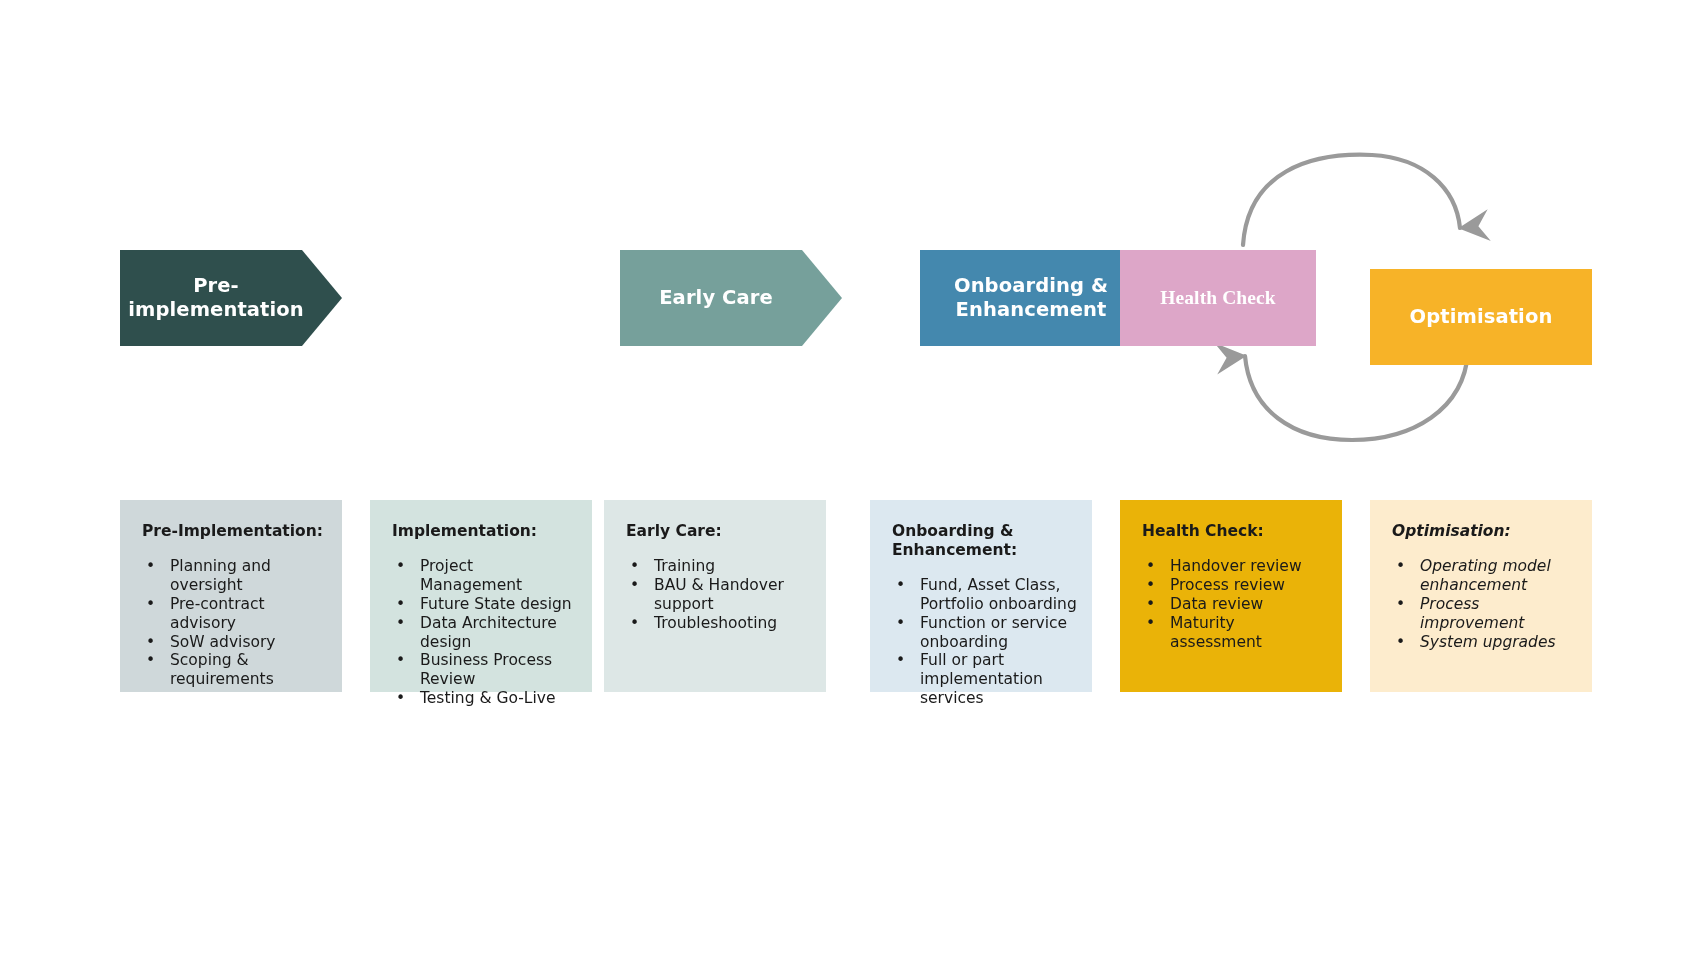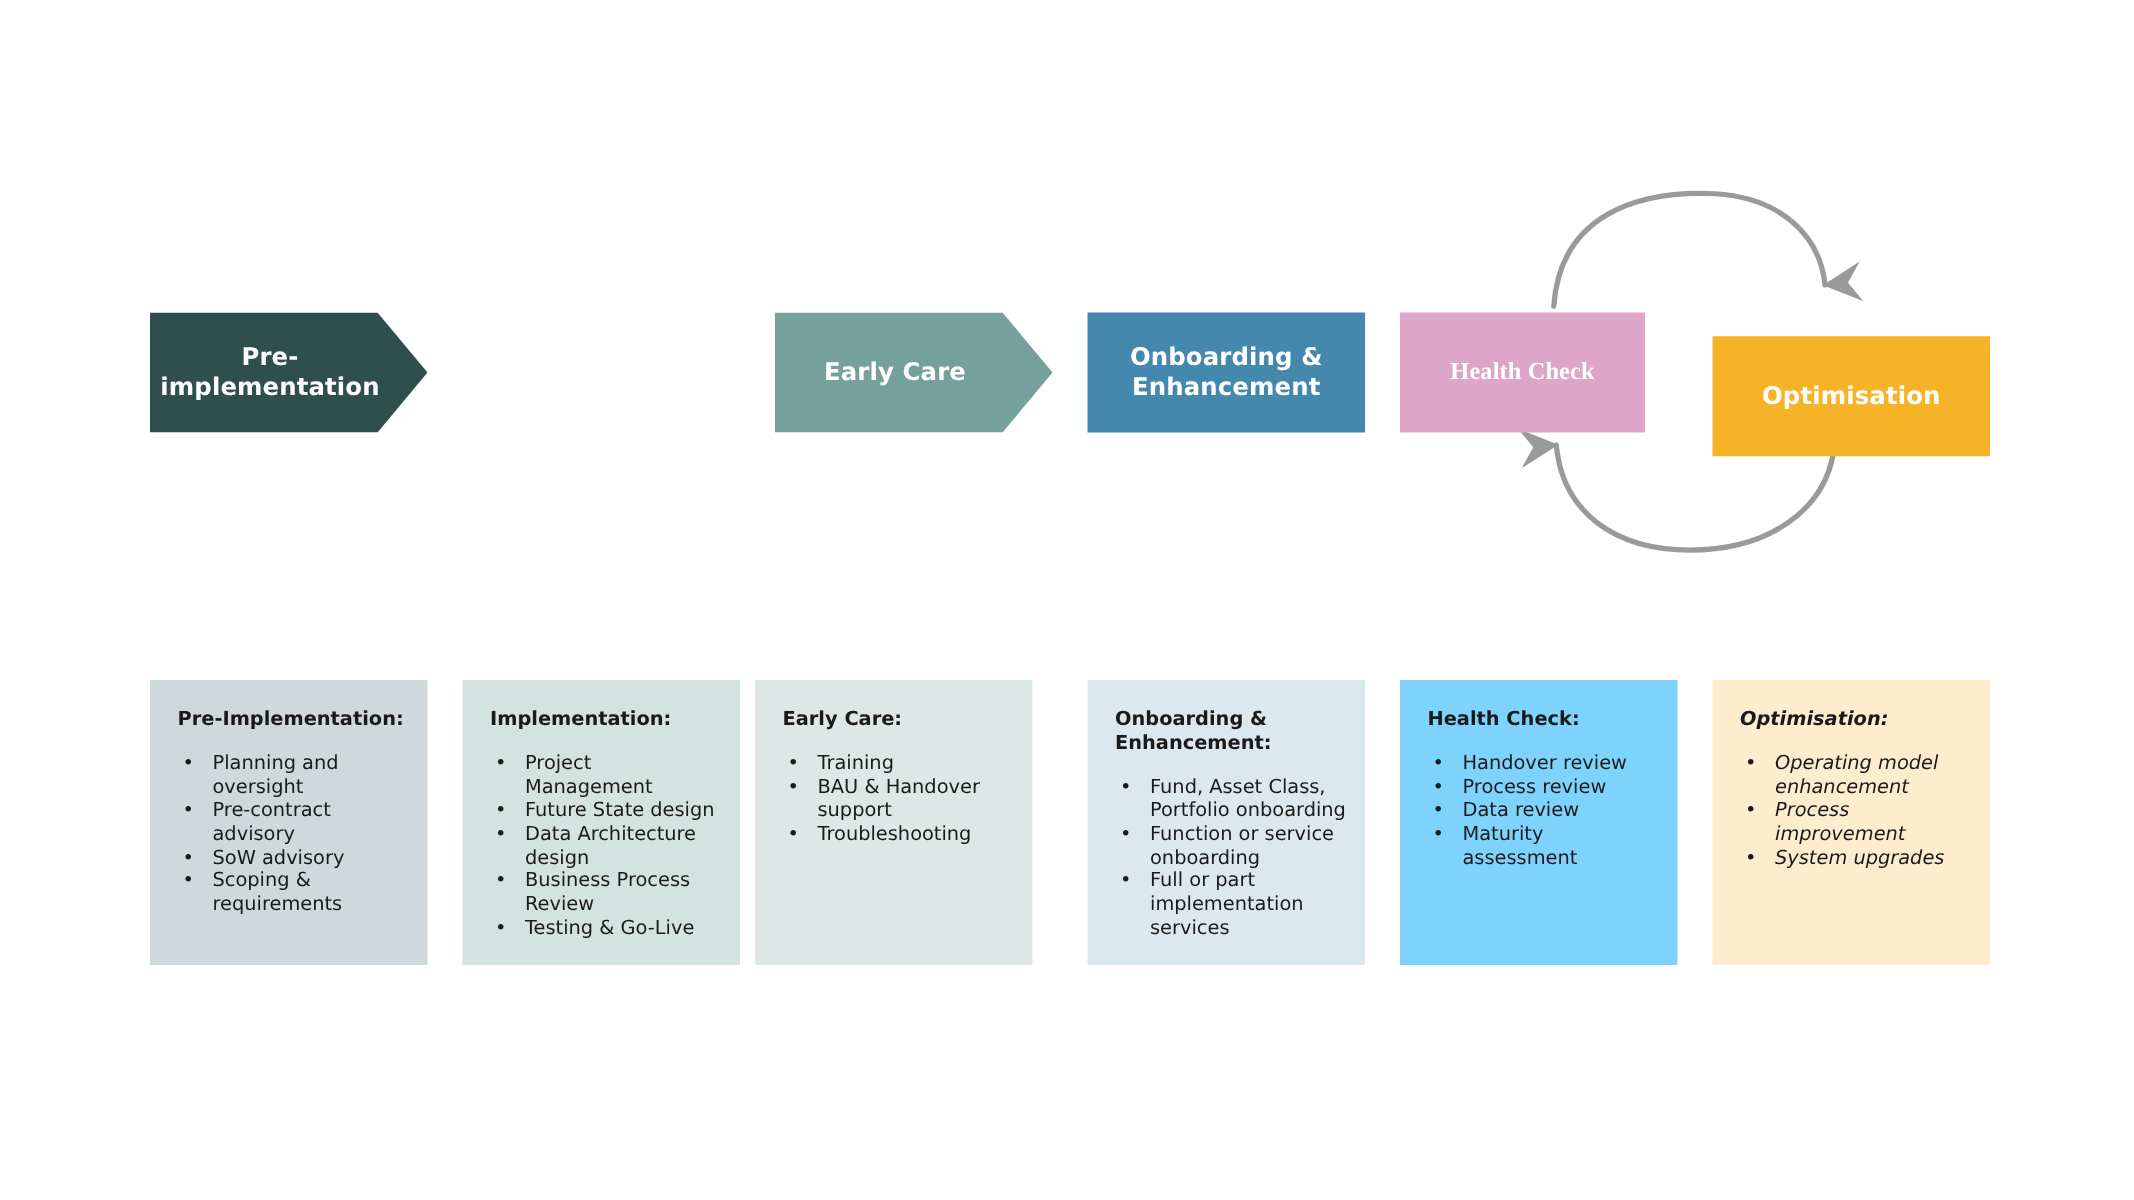--- a/index.html
+++ b/index.html
@@ -53,24 +53,23 @@
   .stage.chev .stage-label {
     
     padding-right: 44px;
   }
 
   
   .card {
     position: absolute;
     top: 500px;
     width: 222px;
-    height: 228px;
+    height: 192px;
     box-sizing: border-box;
     padding: 22px 14px 10px 22px;
-    margin-top: 44px;
   }
   .card-title {
     font-weight: bold;
     font-size: 15.5px;
     color: #1a1a1a;
     line-height: 1.22;
     margin: 0 0 16px 0;
   }
   .card-list {
     margin: 0;
@@ -130,21 +129,21 @@
   </div>
 
 
   <div class="stage chev" style="left:620px; width:222px;">
     <svg width="222" height="96" viewBox="0 0 222 96" xmlns="http://www.w3.org/2000/svg" style="position:absolute;left:0;top:0;">
       <path d="M 0 0 L 182 0 L 222 48 L 182 96 L 0 96 Z" fill="#76a09b"></path>
     </svg>
     <div class="stage-label">Early Care</div>
   </div>
 
-  <div class="stage" style="left:870px; width:222px; background:#4488ae;">
+  <div class="stage" style="left:920px; width:222px; background:#4488ae;">
     <div class="stage-label">Onboarding &amp; Enhancement</div>
   </div>
 
   <div class="stage" style="left:1120px; width:196px; background:#dda6c8;font-family:Liberation Serif, serif;">
     <div class="stage-label">Health Check</div>
   </div>
 
   <div class="stage" style="left:1370px; width:222px; background:#f7b328;margin-top:19px;">
     <div class="stage-label">Optimisation</div>
   </div>
@@ -181,21 +180,21 @@
 
   <div class="card" style="left:870px; background:#dce8f0;">
     <div class="card-title">Onboarding &amp; Enhancement:</div>
     <ul class="card-list">
       <li><span class="bullet">•</span><span>Fund, Asset Class, Portfolio onboarding</span></li>
       <li><span class="bullet">•</span><span>Function or service onboarding</span></li>
       <li><span class="bullet">•</span><span>Full or part implementation services</span></li>
     </ul>
   </div>
 
-  <div class="card" style="left:1120px; background:#7dd3fc;">
+  <div class="card" style="left:1120px; background:#eab308;">
     <div class="card-title">Health Check:</div>
     <ul class="card-list">
       <li><span class="bullet">•</span><span>Handover review</span></li>
       <li><span class="bullet">•</span><span>Process review</span></li>
       <li><span class="bullet">•</span><span>Data review</span></li>
       <li><span class="bullet">•</span><span>Maturity assessment</span></li>
     </ul>
   </div>
 
   <div class="card" style="left:1370px; background:#fdeccd;font-style:italic;">

